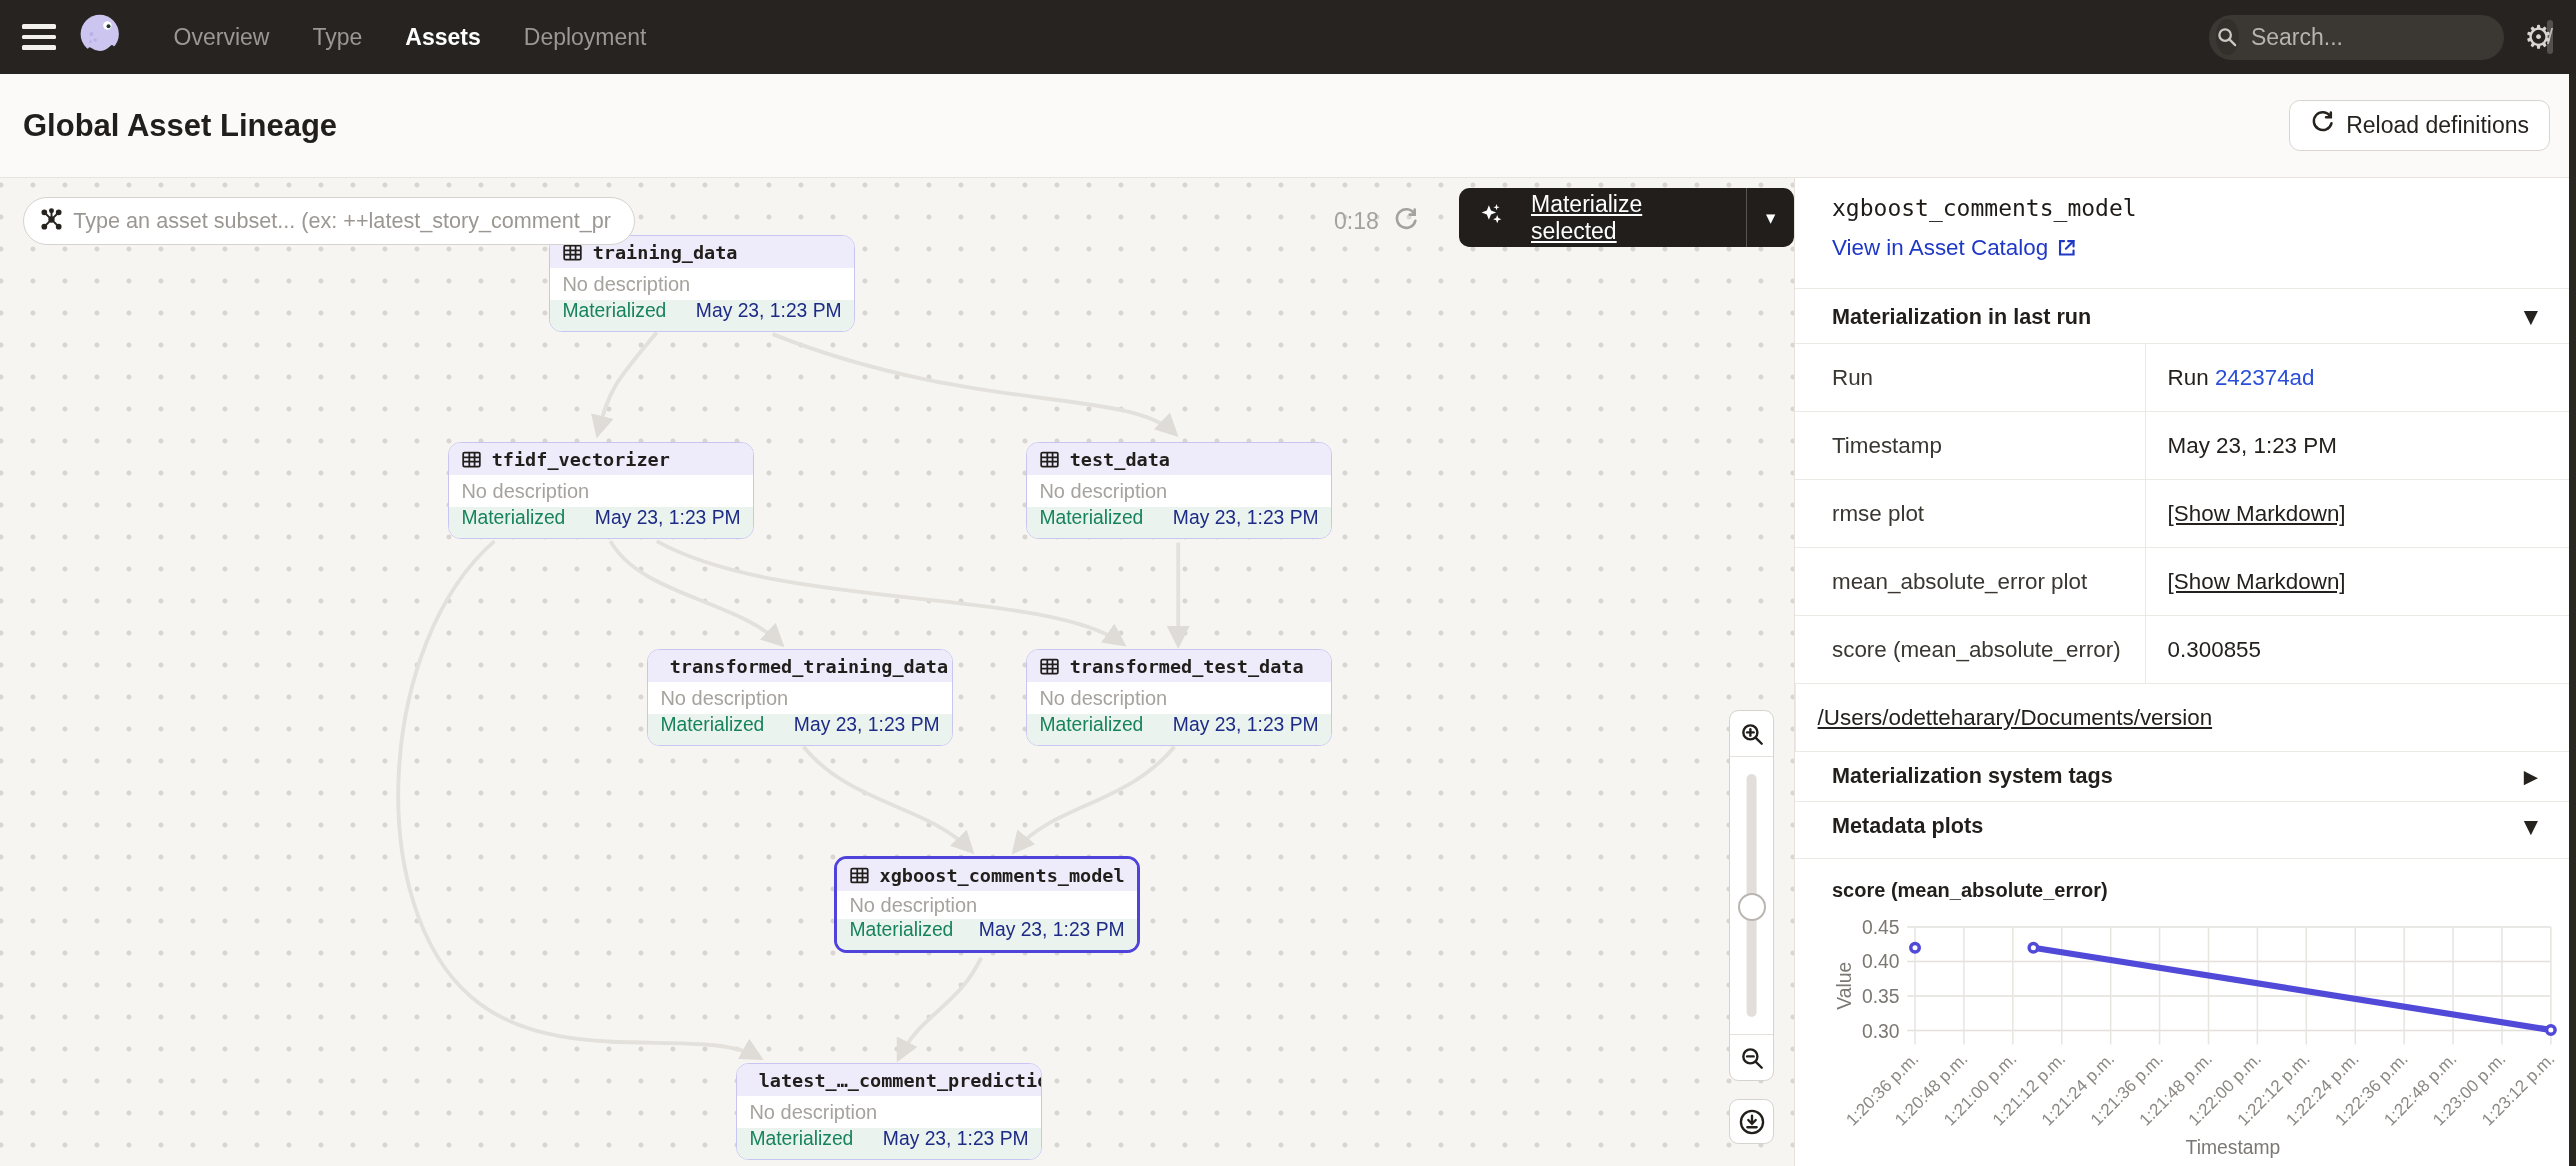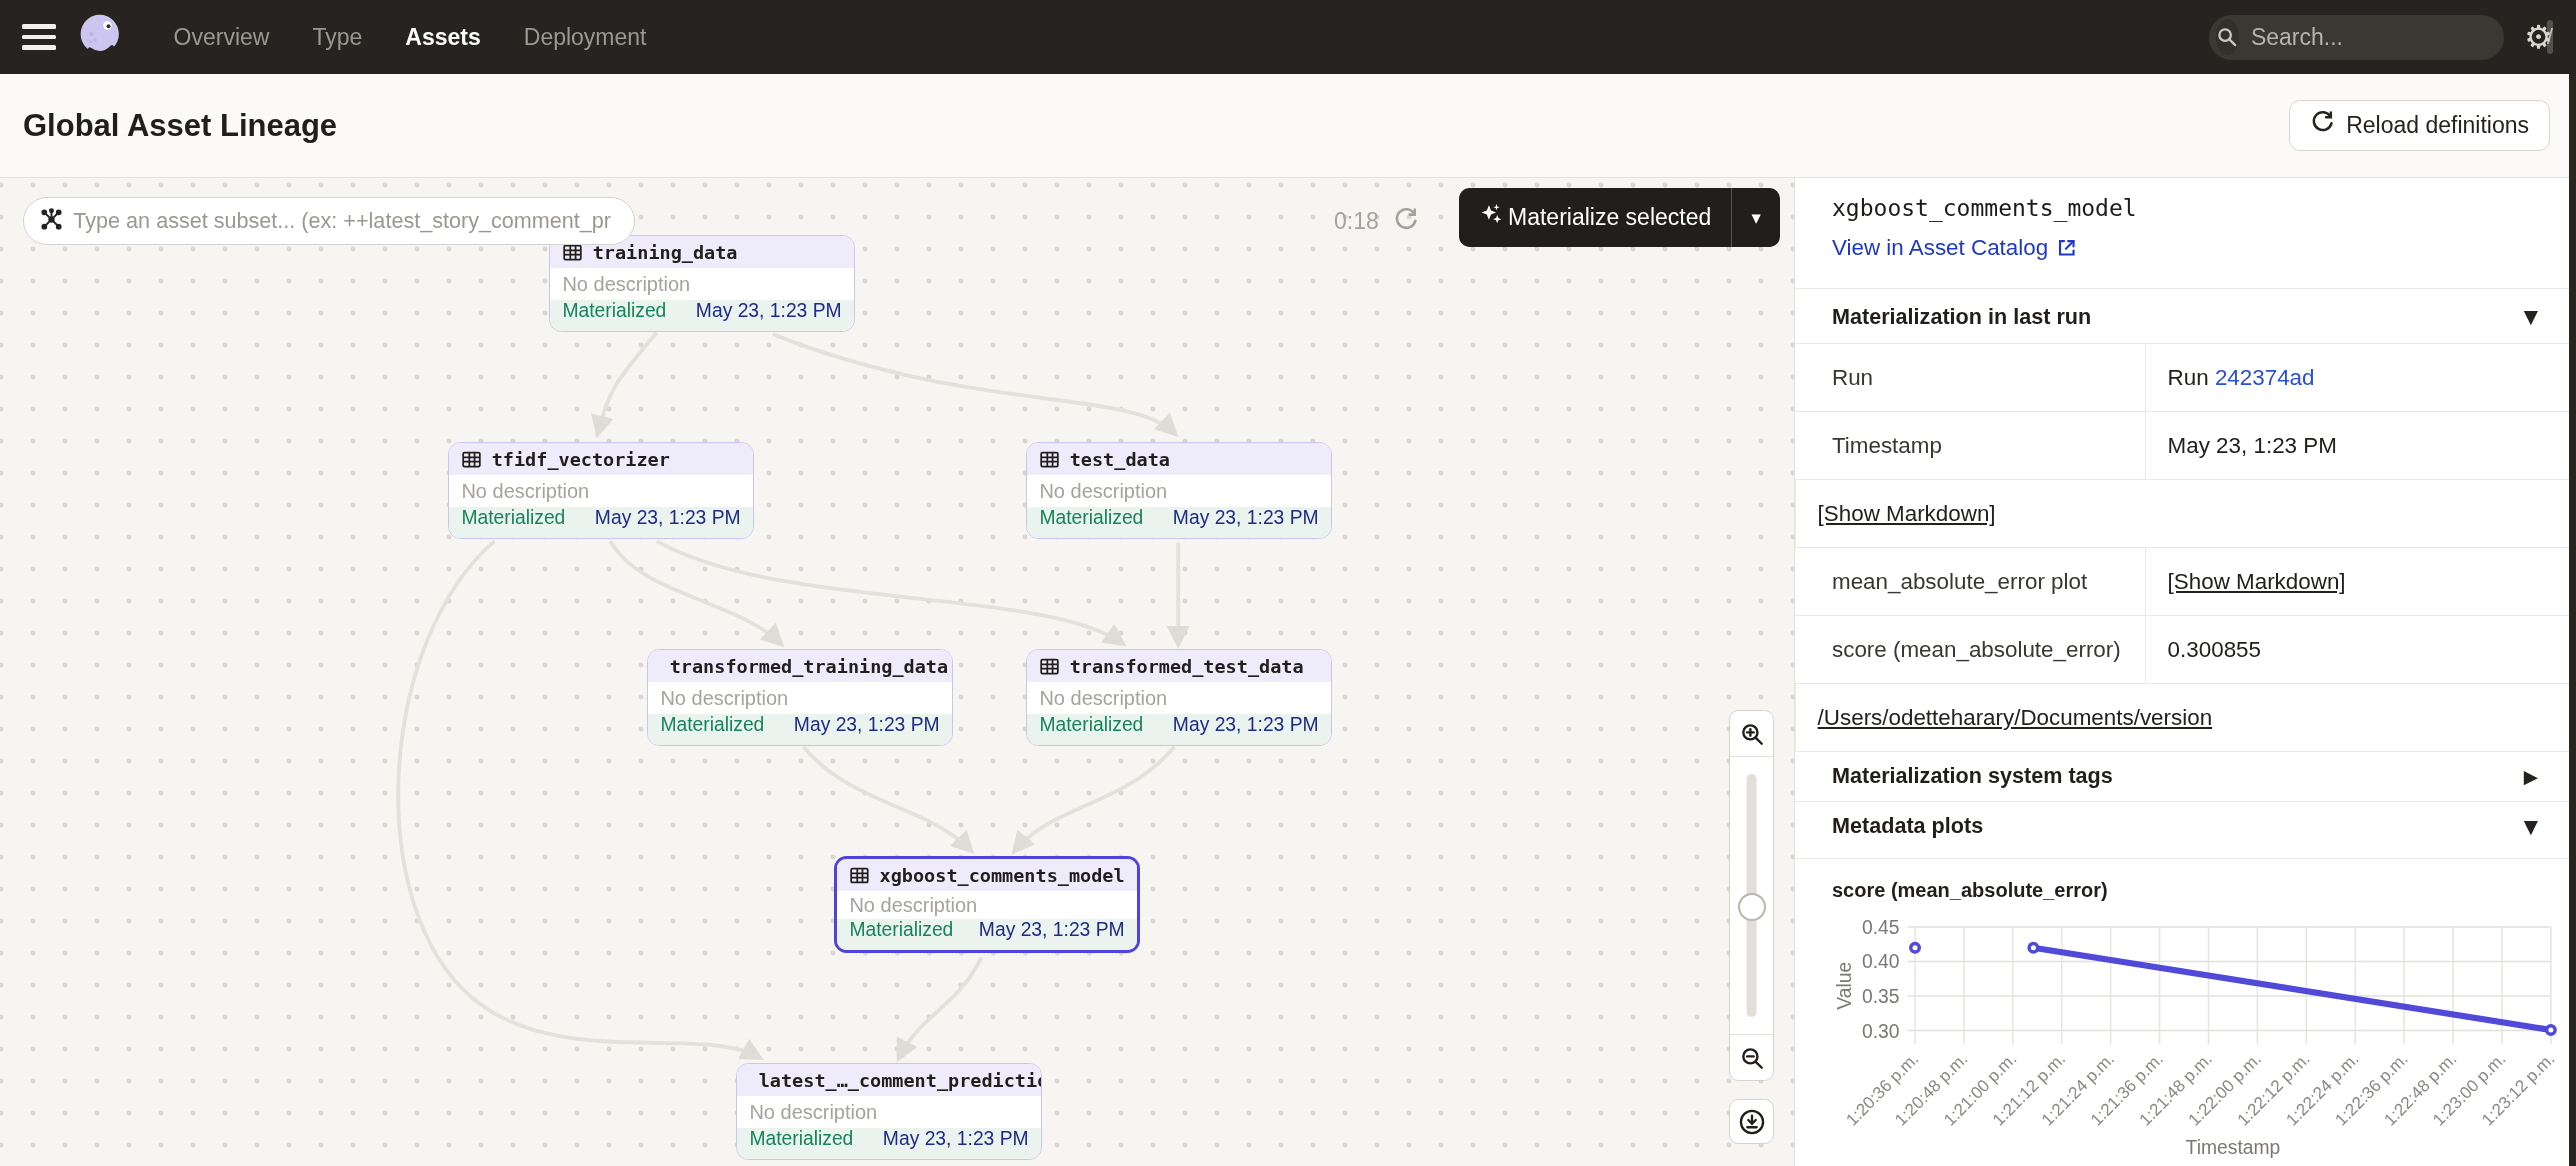--- a/index.html
+++ b/index.html
@@ -60,21 +60,21 @@
                 border:1.5px solid #D6D3CE; border-radius:24px; display:flex; align-items:center;
                 padding:0 15.5px; gap:10.8px; z-index:5; }
   #subset-input { flex:1; border:none; outline:none; font-size:21.6px; color:#26231F; background:transparent;
                 font-family:inherit; }
   #subset-input::placeholder { color:#9B9792; }
   #refresh-status { position:absolute; left:1334px; top:19.3px; height:48px; display:flex; align-items:center;
                 gap:14px; z-index:5; }
   #timer { font-size:23px; color:#A5A19C; }
   #materialize-btn { position:absolute; left:1459px; top:10px; height:59px; background:#211E1C;
                 border-radius:10.8px; display:flex; align-items:center; color:#FFFFFF; z-index:5; cursor:pointer; }
-  #materialize-btn .main { display:flex; align-items:center; gap:4px; padding:0 20px; font-size:23px; }
+  #materialize-btn .main { display:flex; align-items:center; gap:27px; padding:0 20px; font-size:23px;text-decoration:underline; }
   #materialize-btn .split { width:49px; height:100%; border-left:1.5px solid rgba(255,255,255,0.25);
                 display:flex; align-items:center; justify-content:center; font-size:17px; color:#FFFFFF; }
 
   
   #zoom-controls { position:absolute; left:1729px; top:532px; width:45px; height:371px; background:#FFFFFF;
                 border:1.5px solid #D6D3CE; border-radius:9.3px; z-index:5; display:flex; flex-direction:column; }
   .zoom-btn { height:45px; display:flex; align-items:center; justify-content:center; cursor:pointer; }
   #zoom-slider { flex:1; position:relative; border-top:1.5px solid #E4E1DD; border-bottom:1.5px solid #E4E1DD; }
   #zoom-track { position:absolute; left:50%; transform:translateX(-50%); top:17px; bottom:17px; width:10.8px;
                 background:#E2DFDB; border-radius:5.4px; }
@@ -401,20 +401,21 @@
     <div class="meta-value">
       <span style="white-space:pre;">Run </span>
       <span class="run-link">242374ad</span>
     </div>
   </div>
   <div class="meta-row" style="top:233px;">
     <div class="meta-label">Timestamp</div>
     <div class="meta-value">May 23, 1:23 PM</div>
   </div>
   <div class="meta-row" style="top:301px;">
+    <div class="meta-label">rmse plot</div>
     <div class="meta-value">
       <span class="meta-link">[Show Markdown]</span>
     </div>
   </div>
   <div class="meta-row" style="top:369px;">
     <div class="meta-label">mean_absolute_error plot</div>
     <div class="meta-value">
       <span class="meta-link">[Show Markdown]</span>
     </div>
   </div>

